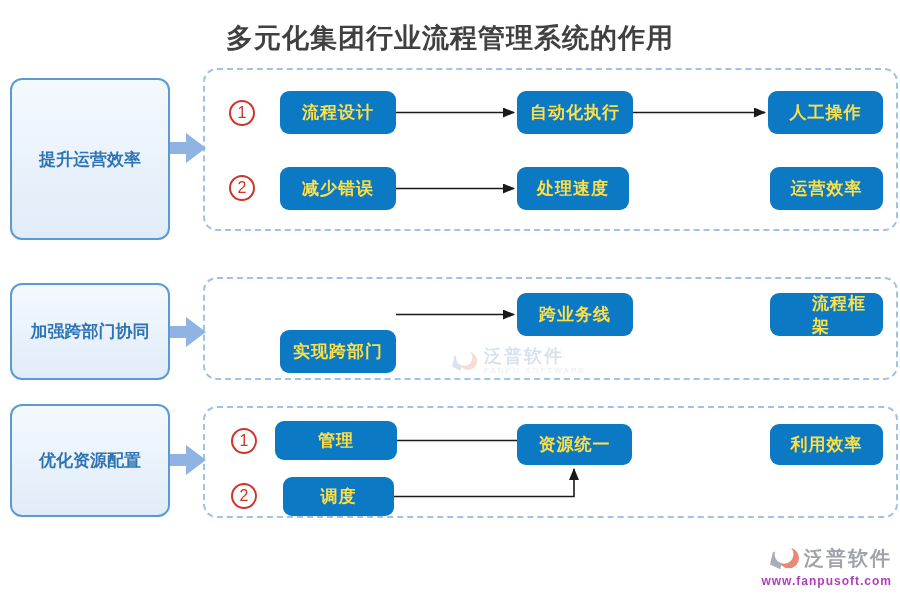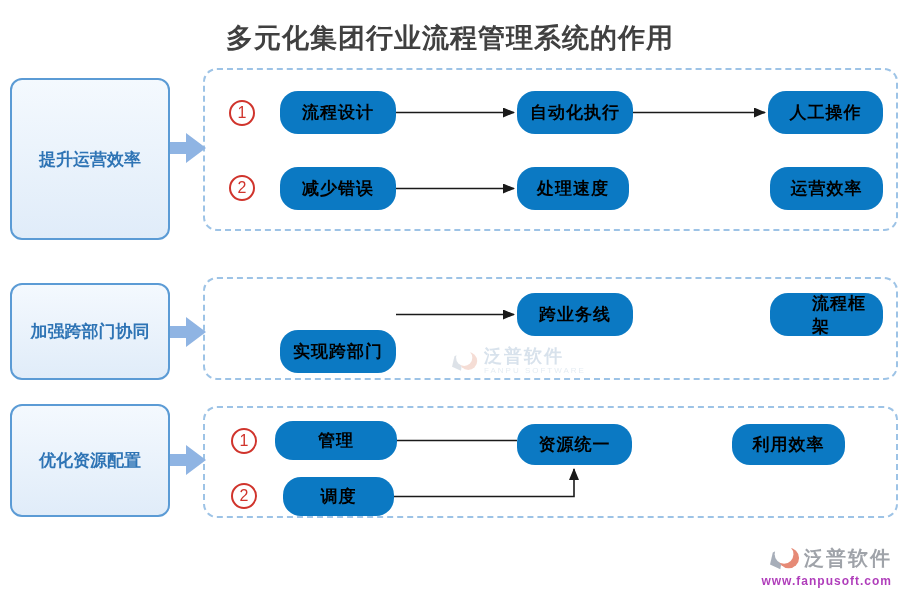--- a/index.html
+++ b/index.html
@@ -18,22 +18,22 @@
     background:linear-gradient(180deg,#f4f9fe 0%,#e0ecf9 100%);
     color:#2e74b5; font-weight:bold; font-size:17px;
     display:flex; align-items:center; justify-content:center; text-align:center;
     z-index:2;
   }
   .panel {
     position:absolute; left:203px; width:695px; box-sizing:border-box;
     border:2px dashed #9dc3e6; border-radius:14px; background:#ffffff; z-index:0;
   }
   .node {
-    position:absolute; box-sizing:border-box; background:#0b79c3; color:#000000;
-    font-weight:bold; font-size:17px; border-radius:18px;
+    position:absolute; box-sizing:border-box; background:#0b79c3; color:#fde047;
+    font-weight:bold; font-size:17px; border-radius:9px;
     display:flex; align-items:center; justify-content:center; z-index:2;
     letter-spacing:1px;
   }
   .badge {
     position:absolute; width:26px; height:26px; box-sizing:border-box;
     border:2px solid #d0342c; border-radius:50%; color:#d0342c;
     font-size:16px; background:#ffffff; z-index:2;
     display:flex; align-items:center; justify-content:center;
   }
   .block-arrow { position:absolute; width:40px; height:34px; z-index:1; }
@@ -116,21 +116,21 @@
 
   <div class="category-box" style="top:404px;height:113px;">优化资源配置</div>
   <svg class="block-arrow" style="left:167px;top:443px;" viewBox="0 0 40 34">
     <polygon points="0,11 19,11 19,2 39,17 19,32 19,23 0,23" fill="#8fb4e3"></polygon>
   </svg>
   <div class="panel" style="top:406px;height:112px;"></div>
 
   <div class="badge" style="left:231px;top:428px;">1</div>
   <div class="node" style="left:275px;top:421px;width:122px;height:39px;">管理</div>
   <div class="node" style="left:517px;top:424px;width:115px;height:41px;">资源统一</div>
-  <div class="node" style="left:732px;top:424px;width:113px;height:41px;">利用效率</div>
+  <div class="node" style="left:770px;top:424px;width:113px;height:41px;">利用效率</div>
 
   <div class="badge" style="left:231px;top:483px;">2</div>
   <div class="node" style="left:283px;top:477px;width:111px;height:39px;">调度</div>
 
   <div class="footer-logo">
     <div class="fl-top">
       <svg width="30" height="30" viewBox="0 0 32 32">
         <polygon points="3,10 15,4 11,28 0,23" fill="#98a0ad"></polygon>
         <circle cx="20" cy="16" r="11" fill="#e2765f"></circle>
         <circle cx="15" cy="12" r="10" fill="#ffffff"></circle>

